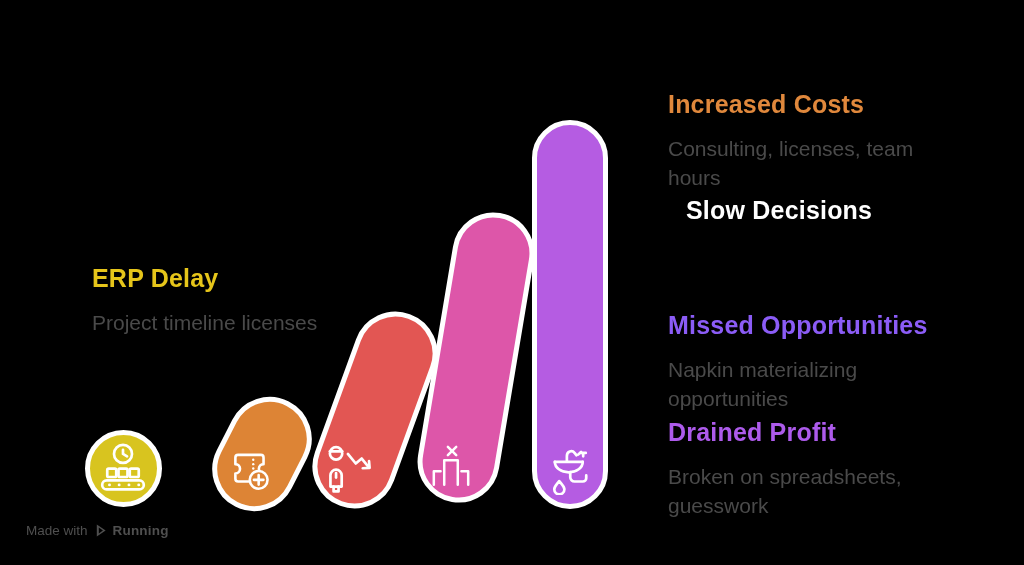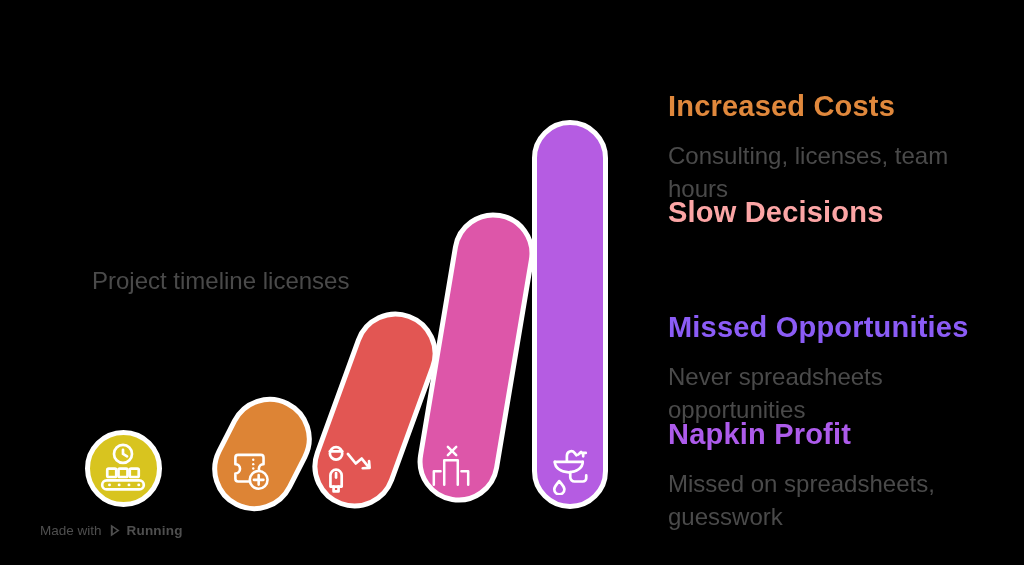--- a/index.html
+++ b/index.html
@@ -2,22 +2,22 @@
 <html><head>
 <meta charset="utf-8">
 <style>
   html,body{margin:0;padding:0;background:#000;}
   .stage{
     position:relative;width:1024px;height:565px;background:#000000;
     overflow:hidden;font-family:"Liberation Sans",sans-serif;
   }
   
   .label{position:absolute;width:300px;}
-  .label h2{margin:0 0 16px 0;font-size:29px;font-weight:700;letter-spacing:.2px;white-space:nowrap;}
-  .label p{margin:0;font-size:24px;line-height:1.38;color:#4a4a4a;width:292px;}
+  .label h2{margin:0 0 16px 0;font-size:25px;font-weight:700;letter-spacing:.2px;white-space:nowrap;}
+  .label p{margin:0;font-size:21px;line-height:1.38;color:#4a4a4a;width:292px;}
   .label-erp{left:92px;top:264px;}
   .label-costs{left:668px;top:90px;}
   .label-decisions{left:668px;top:196px;}
   .label-opportunities{left:668px;top:311px;}
   .label-profit{left:668px;top:418px;}
   
   .pill{position:absolute;box-sizing:border-box;border:5px solid #ffffff;border-radius:999px;}
   .pill-1{left:85px;top:430px;width:77px;height:77px;z-index:1;}
   .pill-2{left:220px;top:395px;width:84px;height:118px;transform:rotate(27deg);z-index:2;}
   .pill-3{left:333px;top:308px;width:84px;height:204px;transform:rotate(20deg);z-index:3;}
@@ -27,47 +27,48 @@
   .icon{position:absolute;z-index:6;}
   .icon svg{display:block;}
   .icon-1{left:96px;top:441px;}
   .icon-2{left:224px;top:443px;}
   .icon-3{left:322px;top:440px;}
   .icon-4{left:426px;top:439px;}
   .icon-5{left:541px;top:439px;}
   
   .watermark{
     position:absolute;left:26px;top:523px;display:flex;align-items:center;gap:6px;
-    color:#4f4f4f;font-size:13.5px;z-index:7;margin-left:14px;
+    color:#4f4f4f;font-size:13.5px;z-index:7;
   }
   .watermark .brand{font-weight:700;letter-spacing:.2px;}
 </style>
 </head>
 <body>
 
 <div class="stage">
 
   <div class="label label-erp">
+    <h2 style="color: rgb(230, 197, 26);">ERP Delay</h2>
     <p>Project timeline licenses</p>
   </div>
 
   <div class="label label-costs">
     <h2 style="color: rgb(224, 136, 60);">Increased Costs</h2>
     <p>Consulting, licenses, team hours</p>
   </div>
   <div class="label label-decisions">
-    <h2 style="color: #fca5a5;">Slow Decisions</h2>
+    <h2 style="color: #ffffff; margin-left: 18px;">Slow Decisions</h2>
   </div>
   <div class="label label-opportunities">
     <h2 style="color: #8b5cf6;">Missed Opportunities</h2>
-    <p>Never spreadsheets opportunities</p>
+    <p>Napkin materializing opportunities</p>
   </div>
   <div class="label label-profit">
-    <h2 style="color: rgb(173, 91, 235);">Napkin Profit</h2>
-    <p>Missed on spreadsheets, guesswork</p>
+    <h2 style="color: rgb(173, 91, 235);">Drained Profit</h2>
+    <p>Broken on spreadsheets, guesswork</p>
   </div>
 
   <div class="pill pill-1" style="background-color: rgb(216, 196, 31);"></div>
   <div class="pill pill-2" style="background-color: rgb(221, 132, 53);"></div>
   <div class="pill pill-3" style="background-color: rgb(226, 86, 83);"></div>
   <div class="pill pill-4" style="background-color: rgb(221, 86, 169);"></div>
   <div class="pill pill-5" style="background-color: rgb(181, 92, 226);"></div>
 
   <div class="icon icon-1">
     <svg width="54" height="54" viewBox="0 0 48 48" fill="none" stroke="#ffffff" stroke-width="2.4" stroke-linecap="round" stroke-linejoin="round">

